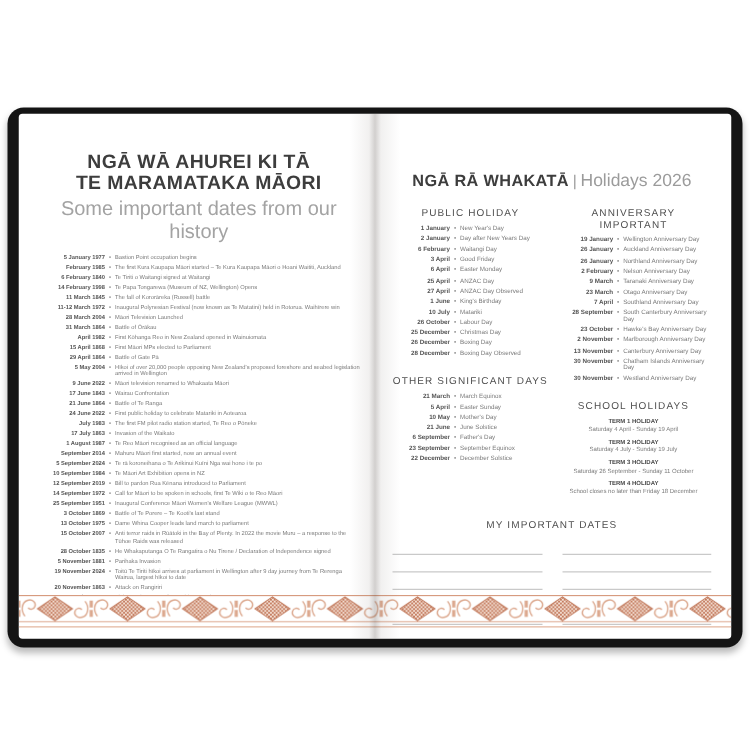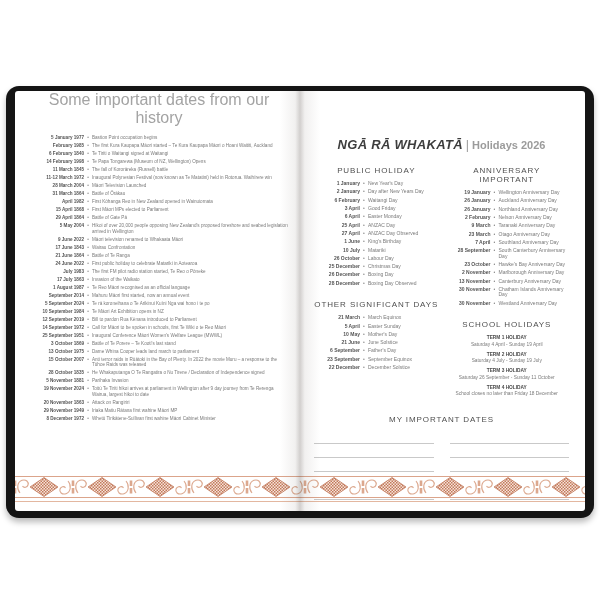--- a/index.html
+++ b/index.html
@@ -20,23 +20,23 @@
   #history-entries .d{flex:0 0 56px;width:56px;}
   #history-entries .d,#history-entries .b,#history-entries .t{font-size:4.6px;line-height:1.2;}
 
   .row{display:flex;}
   .row .d{text-align:right;font-weight:bold;color:#555;}
   .row .b{width:8px;text-align:center;color:#8a8a8a;}
   .row .t{flex:1;color:#7a7a7a;}
 
   
   .rp-title{margin:30px 0 10px;text-align:center;line-height:1.1;}
-  .rp-title .main{font-size:13px;font-weight:bold;color:#3d3d3d;letter-spacing:0.3px;font-style:italic;}
+  .rp-title .main{font-size:13px;font-weight:bold;color:#3d3d3d;letter-spacing:0.3px;}
   .rp-title .sep{font-size:12.5px;color:#9b9b9b;font-weight:normal;margin:0 3px;}
-  .rp-title .sub{font-size:11px;color:#9b9b9b;font-weight:bold;}
+  .rp-title .sub{font-size:14px;color:#9b9b9b;font-weight:normal;}
   h2.section{text-align:center;font-size:8px;font-weight:normal;color:#4f4f4f;
     letter-spacing:0.9px;margin:0 0 6px;}
   h2.mt{margin-top:14px;}
   .cols{display:flex;}
   .col{width:50%;box-sizing:border-box;padding:0 3px;}
   .col .row{margin-bottom:2.8px;}
   .col .d{flex:0 0 46px;width:46px;}
   .col .d,.col .b,.col .t{font-size:5px;line-height:1.1;}
   .term{text-align:center;margin-bottom:3.5px;}
   .term .tn{font-size:4.8px;font-weight:bold;color:#4a4a4a;line-height:1.35;}
@@ -57,20 +57,21 @@
     background:linear-gradient(90deg,rgba(0,0,0,0) 0%,rgba(120,110,105,0.10) 38%,
       rgba(80,70,65,0.26) 50%,rgba(120,110,105,0.10) 62%,rgba(0,0,0,0) 100%);}
 </style>
 </head>
 <body>
 
 <div class="book">
   <div class="pages">
 
     <div class="page left">
+      <h1 class="page-title"><span>NGĀ WĀ AHUREI KI TĀ</span><br><span>TE MARAMATAKA MĀORI</span></h1>
       <div class="page-subtitle">Some important dates from our history</div>
       <div id="history-entries">
           <div class="row">
             <span class="d">5 January 1977</span>
             <span class="b">•</span>
             <span class="t">Bastion Point occupation begins</span>
           </div>
           <div class="row">
             <span class="d">February 1985</span>
             <span class="b">•</span>

